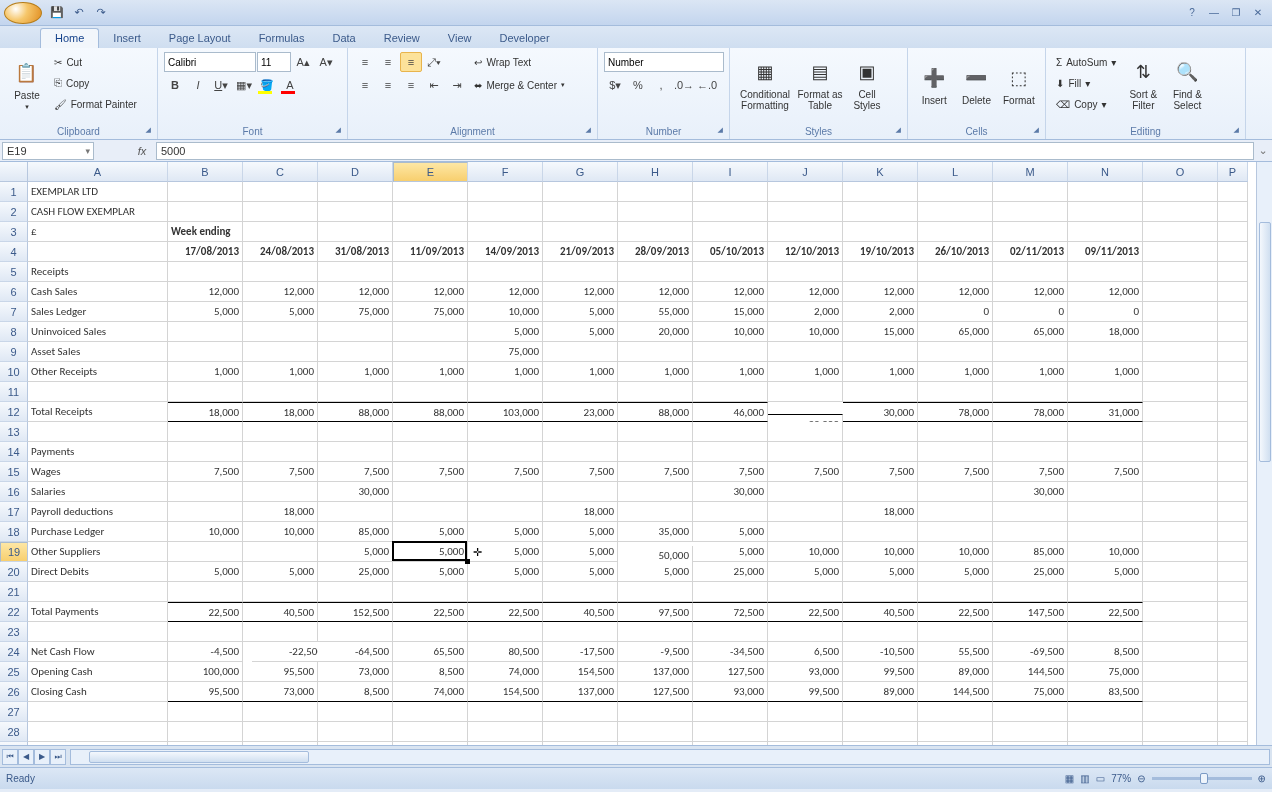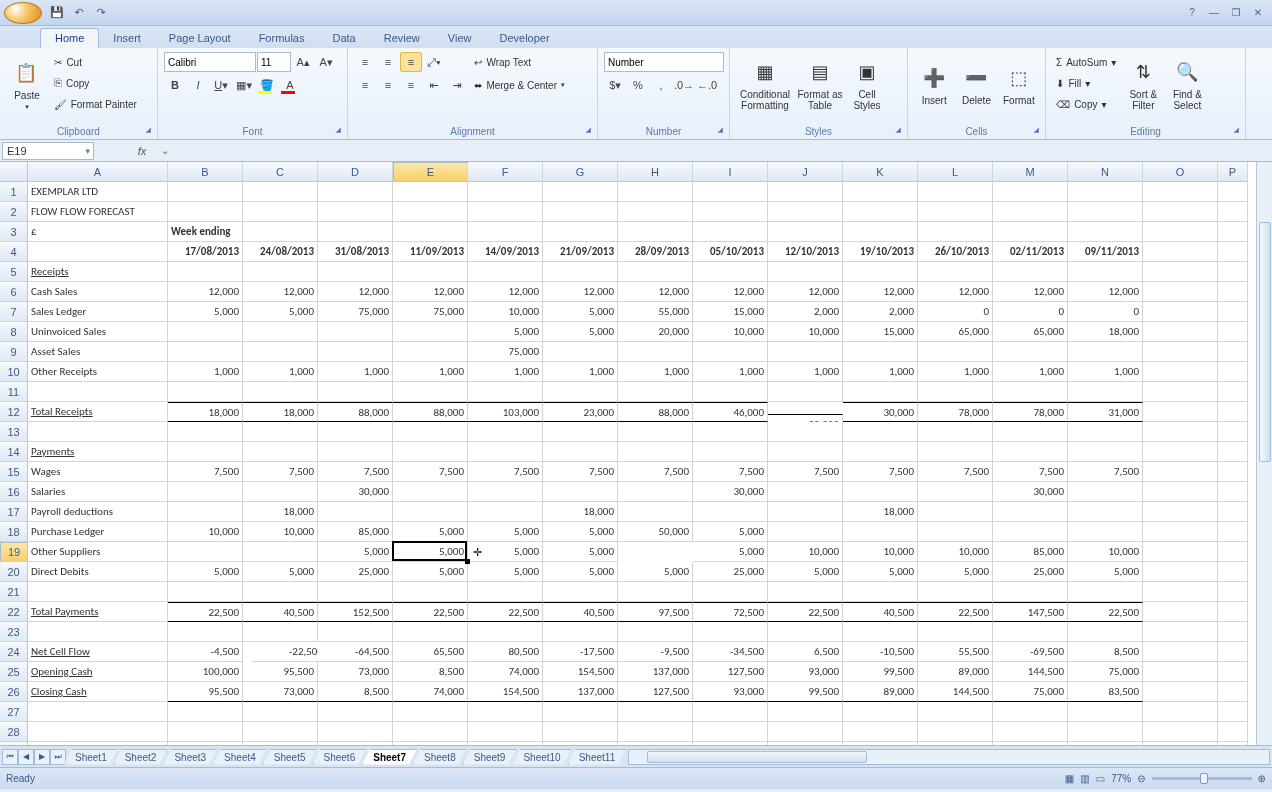--- a/index.html
+++ b/index.html
@@ -41,21 +41,21 @@
 .corner{position:absolute;left:0;top:0;width:28px;height:20px;background:linear-gradient(#f6f9fd,#dfe8f4);border-right:1px solid #b7c7de;border-bottom:1px solid #b7c7de}
 .colhdrs{position:absolute;left:28px;top:0;height:20px;display:flex}
 .colhdr{background:linear-gradient(#f6f9fd,#dfe8f4);border-right:1px solid #c9d6e8;border-bottom:1px solid #b7c7de;display:flex;align-items:center;justify-content:center;color:#3b5a8a;font-size:11px}
 .colhdr.sel{background:linear-gradient(#fde7a5,#f8cf6e)}
 .rowhdrs{position:absolute;left:0;top:20px;width:28px}
 .rowhdr{height:20px;background:linear-gradient(#f6f9fd,#dfe8f4);border-bottom:1px solid #c9d6e8;border-right:1px solid #b7c7de;display:flex;align-items:center;justify-content:center;color:#3b5a8a;font-size:11px}
 .rowhdr.sel{background:linear-gradient(#fde7a5,#f8cf6e)}
 .cells{position:absolute;left:28px;top:20px}
 .cell{position:absolute;height:20px;border-right:1px solid #d4d4d4;border-bottom:1px solid #d4d4d4;display:flex;align-items:center;padding:0 3px;font-size:11px;font-family:Calibri,sans-serif;background:#fff}
 .cell.right{justify-content:flex-end}
-.cell.ul{text-decoration:underline}
+.cell.ul{}
 .cell.bt{border-top:1px solid #000}
 .cell.bb{border-bottom:1px solid #000}
 .selrect{position:absolute;border:2px solid #000;pointer-events:none}
 .selhandle{position:absolute;width:5px;height:5px;background:#000;pointer-events:none}
 
 .sheettabs{height:22px;background:#d9e4f1;display:flex;align-items:center;border-top:1px solid #a4bcdc}
 .tabnav{display:flex;gap:0;padding:0 2px}
 .tabnav-btn{width:16px;height:16px;display:flex;align-items:center;justify-content:center;font-size:8px;color:#3b5a8a;border:1px solid #a4bcdc;background:#e8f0fa}
 .sheettab{padding:2px 10px;background:#e8f0fa;border:1px solid #a4bcdc;border-bottom:none;font-size:10px;color:#3b5a8a;clip-path:polygon(8px 0,100% 0,calc(100% - 8px) 100%,0 100%);margin-left:-4px}
 .sheettab.active{background:#fff;font-weight:bold;color:#000}
@@ -253,20 +253,23 @@
   </div>
 </div>
 
 <div class="fbar">
   <div class="namebox">
       <span>E19</span>
     </div>
   <div style="width:60px;display:flex;justify-content:flex-end;gap:6px;padding-right:4px">
     <span class="fx">fx</span>
   </div>
+  <div class="formula">
+      <span>5000</span>
+    </div>
   <div class="fbar-expand">⌄</div>
 </div>
 
 <div class="grid-wrap">
   <div class="corner"></div>
   <div class="colhdrs" id="colhdrs">
       <div class="colhdr" style="width: 140px;">A</div>
       <div class="colhdr" style="width: 75px;">B</div>
       <div class="colhdr" style="width: 75px;">C</div>
       <div class="colhdr" style="width: 75px;">D</div>
@@ -324,21 +327,21 @@
       <div class="cell" style="left: 515px; top: 0px; width: 75px;"></div>
       <div class="cell" style="left: 590px; top: 0px; width: 75px;"></div>
       <div class="cell" style="left: 665px; top: 0px; width: 75px;"></div>
       <div class="cell" style="left: 740px; top: 0px; width: 75px;"></div>
       <div class="cell" style="left: 815px; top: 0px; width: 75px;"></div>
       <div class="cell" style="left: 890px; top: 0px; width: 75px;"></div>
       <div class="cell" style="left: 965px; top: 0px; width: 75px;"></div>
       <div class="cell" style="left: 1040px; top: 0px; width: 75px;"></div>
       <div class="cell" style="left: 1115px; top: 0px; width: 75px;"></div>
       <div class="cell" style="left: 1190px; top: 0px; width: 30px;"></div>
-      <div class="cell" style="left: 0px; top: 20px; width: 140px;">FLOW FLOW FORECAST</div>
+      <div class="cell" style="left: 0px; top: 20px; width: 140px;">CASH FLOW EXEMPLAR</div>
       <div class="cell" style="left: 140px; top: 20px; width: 75px;"></div>
       <div class="cell" style="left: 215px; top: 20px; width: 75px;"></div>
       <div class="cell" style="left: 290px; top: 20px; width: 75px;"></div>
       <div class="cell" style="left: 365px; top: 20px; width: 75px;"></div>
       <div class="cell" style="left: 440px; top: 20px; width: 75px;"></div>
       <div class="cell" style="left: 515px; top: 20px; width: 75px;"></div>
       <div class="cell" style="left: 590px; top: 20px; width: 75px;"></div>
       <div class="cell" style="left: 665px; top: 20px; width: 75px;"></div>
       <div class="cell" style="left: 740px; top: 20px; width: 75px;"></div>
       <div class="cell" style="left: 815px; top: 20px; width: 75px;"></div>
@@ -603,21 +606,21 @@
       <div class="cell" style="left: 1040px; top: 340px; width: 75px;"></div>
       <div class="cell" style="left: 1115px; top: 340px; width: 75px;"></div>
       <div class="cell" style="left: 1190px; top: 340px; width: 30px;"></div>
       <div class="cell" style="left: 0px; top: 360px; width: 140px;">Other Suppliers</div>
       <div class="cell" style="left: 140px; top: 360px; width: 75px;"></div>
       <div class="cell" style="left: 215px; top: 360px; width: 75px;"></div>
       <div class="cell right" style="left: 290px; top: 360px; width: 75px;">5,000</div>
       <div class="cell right" style="left: 365px; top: 360px; width: 75px;">5,000</div>
       <div class="cell right" style="left: 440px; top: 360px; width: 75px;">5,000</div>
       <div class="cell right" style="left: 515px; top: 360px; width: 75px;">5,000</div>
-      <div class="cell right" style="left: 590px; top: 340px; width: 75px;">50,000</div>
+      <div class="cell right" style="left: 590px; top: 364px; width: 75px;">50,000</div>
       <div class="cell right" style="left: 665px; top: 360px; width: 75px;">5,000</div>
       <div class="cell right" style="left: 740px; top: 360px; width: 75px;">10,000</div>
       <div class="cell right" style="left: 815px; top: 360px; width: 75px;">10,000</div>
       <div class="cell right" style="left: 890px; top: 360px; width: 75px;">10,000</div>
       <div class="cell right" style="left: 965px; top: 360px; width: 75px;">85,000</div>
       <div class="cell right" style="left: 1040px; top: 360px; width: 75px;">10,000</div>
       <div class="cell" style="left: 1115px; top: 360px; width: 75px;"></div>
       <div class="cell" style="left: 1190px; top: 360px; width: 30px;"></div>
       <div class="cell" style="left: 0px; top: 380px; width: 140px;">Direct Debits</div>
       <div class="cell right" style="left: 140px; top: 380px; width: 75px;">5,000</div>
@@ -676,21 +679,21 @@
       <div class="cell" style="left: 515px; top: 440px; width: 75px;"></div>
       <div class="cell" style="left: 590px; top: 440px; width: 75px;"></div>
       <div class="cell" style="left: 665px; top: 440px; width: 75px;"></div>
       <div class="cell" style="left: 740px; top: 440px; width: 75px;"></div>
       <div class="cell" style="left: 815px; top: 440px; width: 75px;"></div>
       <div class="cell" style="left: 890px; top: 440px; width: 75px;"></div>
       <div class="cell" style="left: 965px; top: 440px; width: 75px;"></div>
       <div class="cell" style="left: 1040px; top: 440px; width: 75px;"></div>
       <div class="cell" style="left: 1115px; top: 440px; width: 75px;"></div>
       <div class="cell" style="left: 1190px; top: 440px; width: 30px;"></div>
-      <div class="cell ul" style="left: 0px; top: 460px; width: 140px;">Net Cell Flow</div>
+      <div class="cell ul" style="left: 0px; top: 460px; width: 140px;">Net Cash Flow</div>
       <div class="cell right" style="left: 140px; top: 460px; width: 75px;">-4,500</div>
       <div class="cell right" style="left: 224px; top: 460px; width: 75px;">-22,500</div>
       <div class="cell right" style="left: 290px; top: 460px; width: 75px;">-64,500</div>
       <div class="cell right" style="left: 365px; top: 460px; width: 75px;">65,500</div>
       <div class="cell right" style="left: 440px; top: 460px; width: 75px;">80,500</div>
       <div class="cell right" style="left: 515px; top: 460px; width: 75px;">-17,500</div>
       <div class="cell right" style="left: 590px; top: 460px; width: 75px;">-9,500</div>
       <div class="cell right" style="left: 665px; top: 460px; width: 75px;">-34,500</div>
       <div class="cell right" style="left: 740px; top: 460px; width: 75px;">6,500</div>
       <div class="cell right" style="left: 815px; top: 460px; width: 75px;">-10,500</div>
@@ -788,33 +791,20 @@
     </div>
 </div>
 
 <div class="sheettabs">
   <div class="tabnav">
     <div class="tabnav-btn">⏮</div>
     <div class="tabnav-btn">◀</div>
     <div class="tabnav-btn">▶</div>
     <div class="tabnav-btn">⏭</div>
   </div>
-  <div id="sheets" style="display:flex">
-      <div class="sheettab">Sheet1</div>
-      <div class="sheettab">Sheet2</div>
-      <div class="sheettab">Sheet3</div>
-      <div class="sheettab">Sheet4</div>
-      <div class="sheettab">Sheet5</div>
-      <div class="sheettab">Sheet6</div>
-      <div class="sheettab active">Sheet7</div>
-      <div class="sheettab">Sheet8</div>
-      <div class="sheettab">Sheet9</div>
-      <div class="sheettab">Sheet10</div>
-      <div class="sheettab">Sheet11</div>
-    </div>
   <div class="hscroll">
       <div class="hscroll-thumb"></div>
     </div>
 </div>
 
 <div class="status">
   <span>Ready</span>
   <div class="spacer"></div>
   <div class="zoom">
     <span>▦</span>

